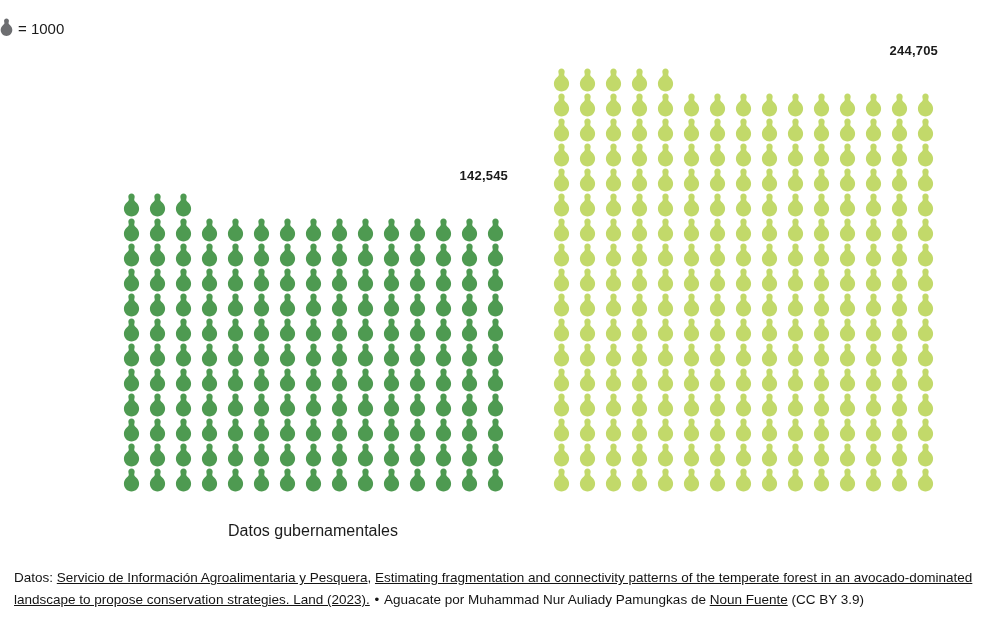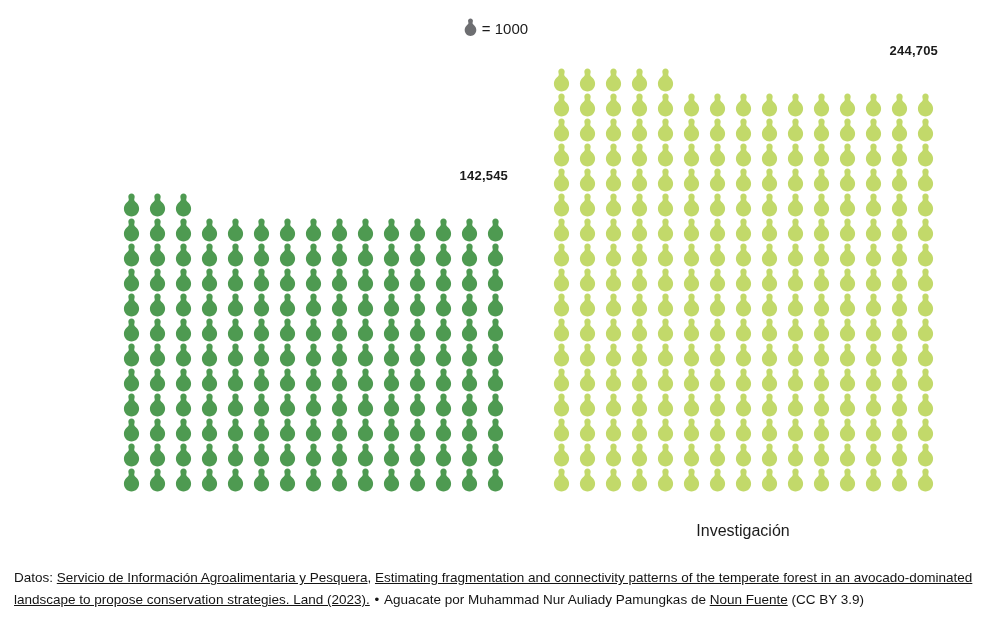--- a/index.html
+++ b/index.html
@@ -10,21 +10,21 @@
     font-family: "Liberation Sans", sans-serif;
     color: #222222;
     overflow: hidden;
   }
   .page { position: relative; width: 992px; height: 627px; }
 
   
   .legend {
     position: absolute;
     top: 18px; left: 0; right: 0;
-    display: flex; align-items: center; justify-content: center;
+    display: flex; align-items: center; 
     gap: 5px;
     font-size: 15px;
     color: #1b1b1b;
   }
   .legend .glyph { display: inline-block; width: 13px; height: 20px; }
 
   
   .chart {
     position: absolute;
     top: 70px; left: 0; right: 0;
@@ -965,20 +965,21 @@
               </svg>
             </div>
             <div class="cell">
               <svg viewBox="0 0 17 24" xmlns="http://www.w3.org/2000/svg">
                 <path d="M8.5 0.6c1.9 0 3.2 1.5 3.2 3.1 0 1.1-.5 1.9-.5 2.9 0 1.3 1.1 2.1 2.3 3.2 1.6 1.5 2.6 3.6 2.6 5.9 0 4.3-3.4 7.7-7.6 7.7S.9 20 .9 15.7c0-2.3 1-4.4 2.6-5.9C4.7 8.7 5.8 7.9 5.8 6.6c0-1-.5-1.8-.5-2.9C5.3 2.1 6.6.6 8.5.6z" fill="#4e9a51"></path>
               </svg>
             </div>
           </div>
         </div>
     </div>
+    <div class="group-label" style="left:118px; width:390px;">Datos gubernamentales</div>
 
     <div class="group" id="group-res">
       <div class="group-total">244,705</div>
       <div class="grid" id="grid-res">
           <div class="row">
             <div class="cell">
               <svg viewBox="0 0 17 24" xmlns="http://www.w3.org/2000/svg">
                 <path d="M8.5 0.6c1.9 0 3.2 1.5 3.2 3.1 0 1.1-.5 1.9-.5 2.9 0 1.3 1.1 2.1 2.3 3.2 1.6 1.5 2.6 3.6 2.6 5.9 0 4.3-3.4 7.7-7.6 7.7S.9 20 .9 15.7c0-2.3 1-4.4 2.6-5.9C4.7 8.7 5.8 7.9 5.8 6.6c0-1-.5-1.8-.5-2.9C5.3 2.1 6.6.6 8.5.6z" fill="#c2d96a"></path>
               </svg>
             </div>
@@ -2230,21 +2231,20 @@
               </svg>
             </div>
             <div class="cell">
               <svg viewBox="0 0 17 24" xmlns="http://www.w3.org/2000/svg">
                 <path d="M8.5 0.6c1.9 0 3.2 1.5 3.2 3.1 0 1.1-.5 1.9-.5 2.9 0 1.3 1.1 2.1 2.3 3.2 1.6 1.5 2.6 3.6 2.6 5.9 0 4.3-3.4 7.7-7.6 7.7S.9 20 .9 15.7c0-2.3 1-4.4 2.6-5.9C4.7 8.7 5.8 7.9 5.8 6.6c0-1-.5-1.8-.5-2.9C5.3 2.1 6.6.6 8.5.6z" fill="#c2d96a"></path>
               </svg>
             </div>
           </div>
         </div>
     </div>
-    <div class="group-label" style="left:548px; width:390px;">Investigación</div>
 
   </div>
 
   <div class="footnote">
     <span>Datos: </span><u>Servicio de Información Agroalimentaria y Pesquera</u><span>, </span><u>Estimating fragmentation and connectivity patterns of the temperate forest in an avocado-dominated landscape to propose conservation strategies. Land (2023).</u><span class="sep"> • </span><span>Aguacate por Muhammad Nur Auliady Pamungkas de </span><u>Noun Fuente</u><span> (CC BY 3.9)</span>
   </div>
 
 </div>
 
 </body></html>

